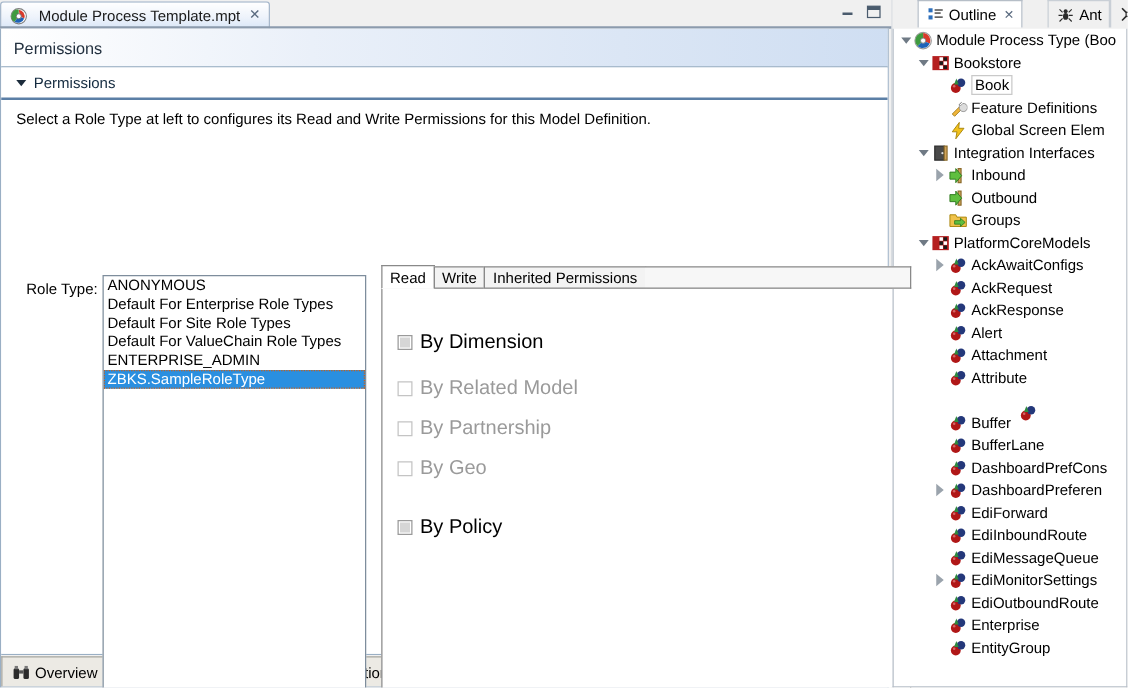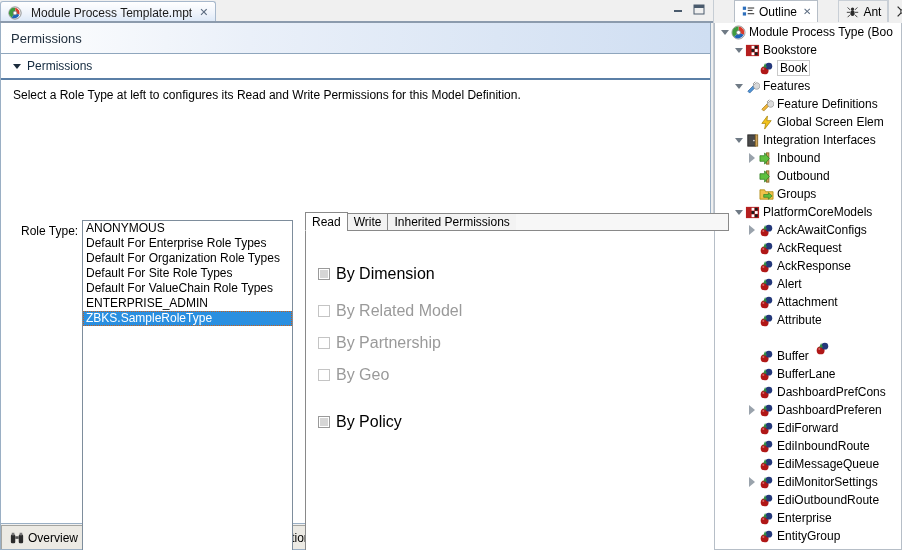--- a/index.html
+++ b/index.html
@@ -187,21 +187,20 @@
 
       <div class="desc">Select a Role Type at left to configures its Read and Write Permissions for this Model Definition.</div>
 
       <div class="content">
 
         <span class="role-label">Role Type:</span>
 
         <div class="listbox" id="role-listbox">
             <div class="lrow">ANONYMOUS</div>
             <div class="lrow">Default For Enterprise Role Types</div>
-            <div class="lrow">Default For Organization Role Types</div>
             <div class="lrow">Default For Site Role Types</div>
             <div class="lrow">Default For ValueChain Role Types</div>
             <div class="lrow">ENTERPRISE_ADMIN</div>
             <div class="lrow sel">ZBKS.SampleRoleType</div>
           </div>
 
         <div class="tabpanel">
           <div class="tabstrip" id="perm-tabstrip">
               <div class="ptab active">Read</div>
               <div class="ptab">Write</div>
@@ -379,32 +378,20 @@
           <span class="ico">
             <svg width="15" height="15" viewBox="0 0 16 16">
               <circle cx="6" cy="10" r="4.2" fill="#b01717"></circle>
               <circle cx="10.5" cy="5.5" r="3.6" fill="#24387a"></circle>
               <path d="M4.5 7 L6.5 2 L8.5 7 Z" fill="#2d8b3f"></path>
               <circle cx="4.6" cy="8.6" r="1.1" fill="#e07c7c" opacity="0.8"></circle>
             </svg>
           </span>
           <span class="tlabel boxed">Book</span>
         </div>
-        <div class="titem" style="padding-left: 18px;">
-          <span class="arrow">
-            <span class="ar-open"></span>
-          </span>
-          <span class="ico">
-            <svg width="15" height="15" viewBox="0 0 16 16">
-              <path d="M3 13 L9 7 L11 9 L5 15 Z" fill="#4f93d6" stroke="#2a5d93" stroke-width="0.7"></path>
-              <path d="M9 7 A3.5 3.5 0 1 0 12 4 L10 6 L9 5 L11 3 A3.5 3.5 0 0 0 9 7Z" fill="#d8d8d8" stroke="#8a8a8a" stroke-width="0.7"></path>
-            </svg>
-          </span>
-          <span class="tlabel">Features</span>
-        </div>
         <div class="titem" style="padding-left: 32px;">
           <span class="arrow"></span>
           <span class="ico">
             <svg width="15" height="15" viewBox="0 0 16 16">
               <path d="M3 13 L9 7 L11 9 L5 15 Z" fill="#f0b53a" stroke="#9a7515" stroke-width="0.7"></path>
               <path d="M9 7 A3.5 3.5 0 1 0 12 4 L10 6 L9 5 L11 3 A3.5 3.5 0 0 0 9 7Z" fill="#dcdcdc" stroke="#8a8a8a" stroke-width="0.7"></path>
             </svg>
           </span>
           <span class="tlabel">Feature Definitions</span>
         </div>

